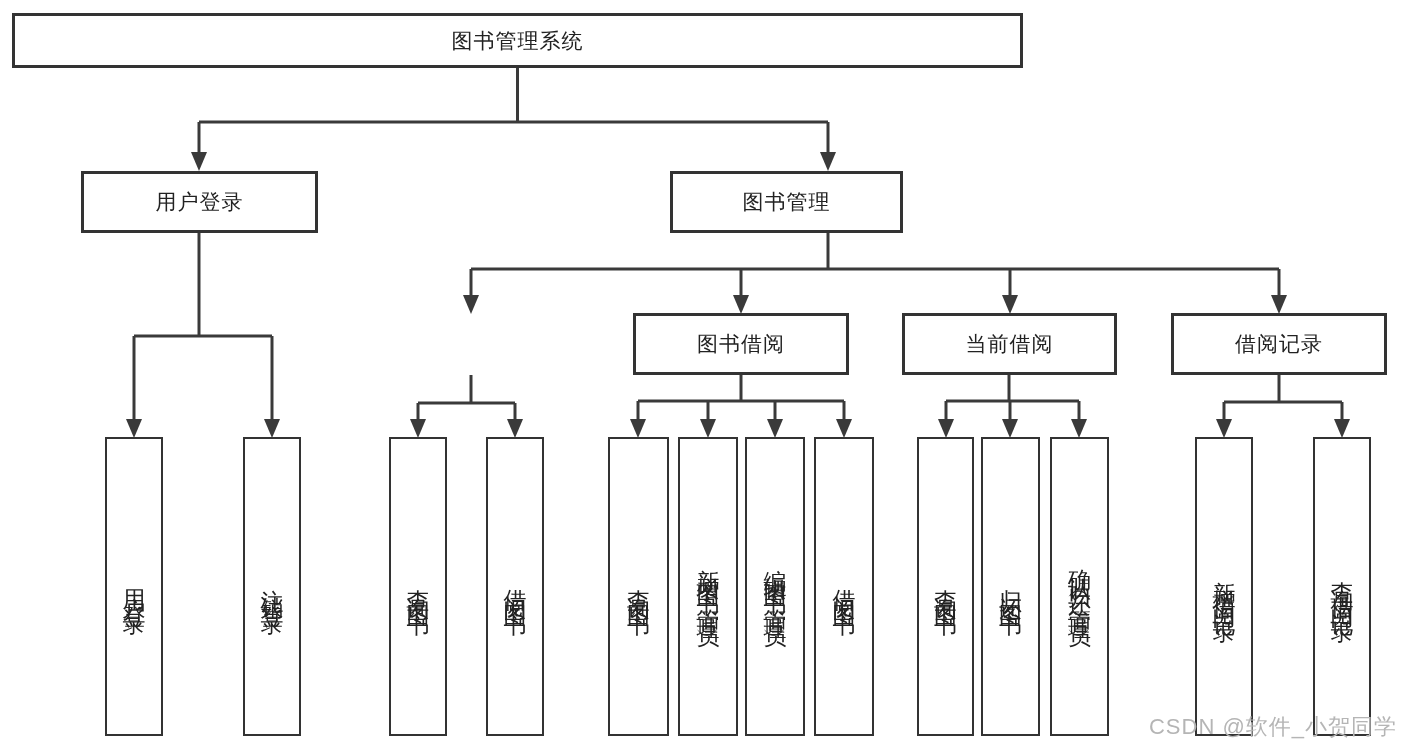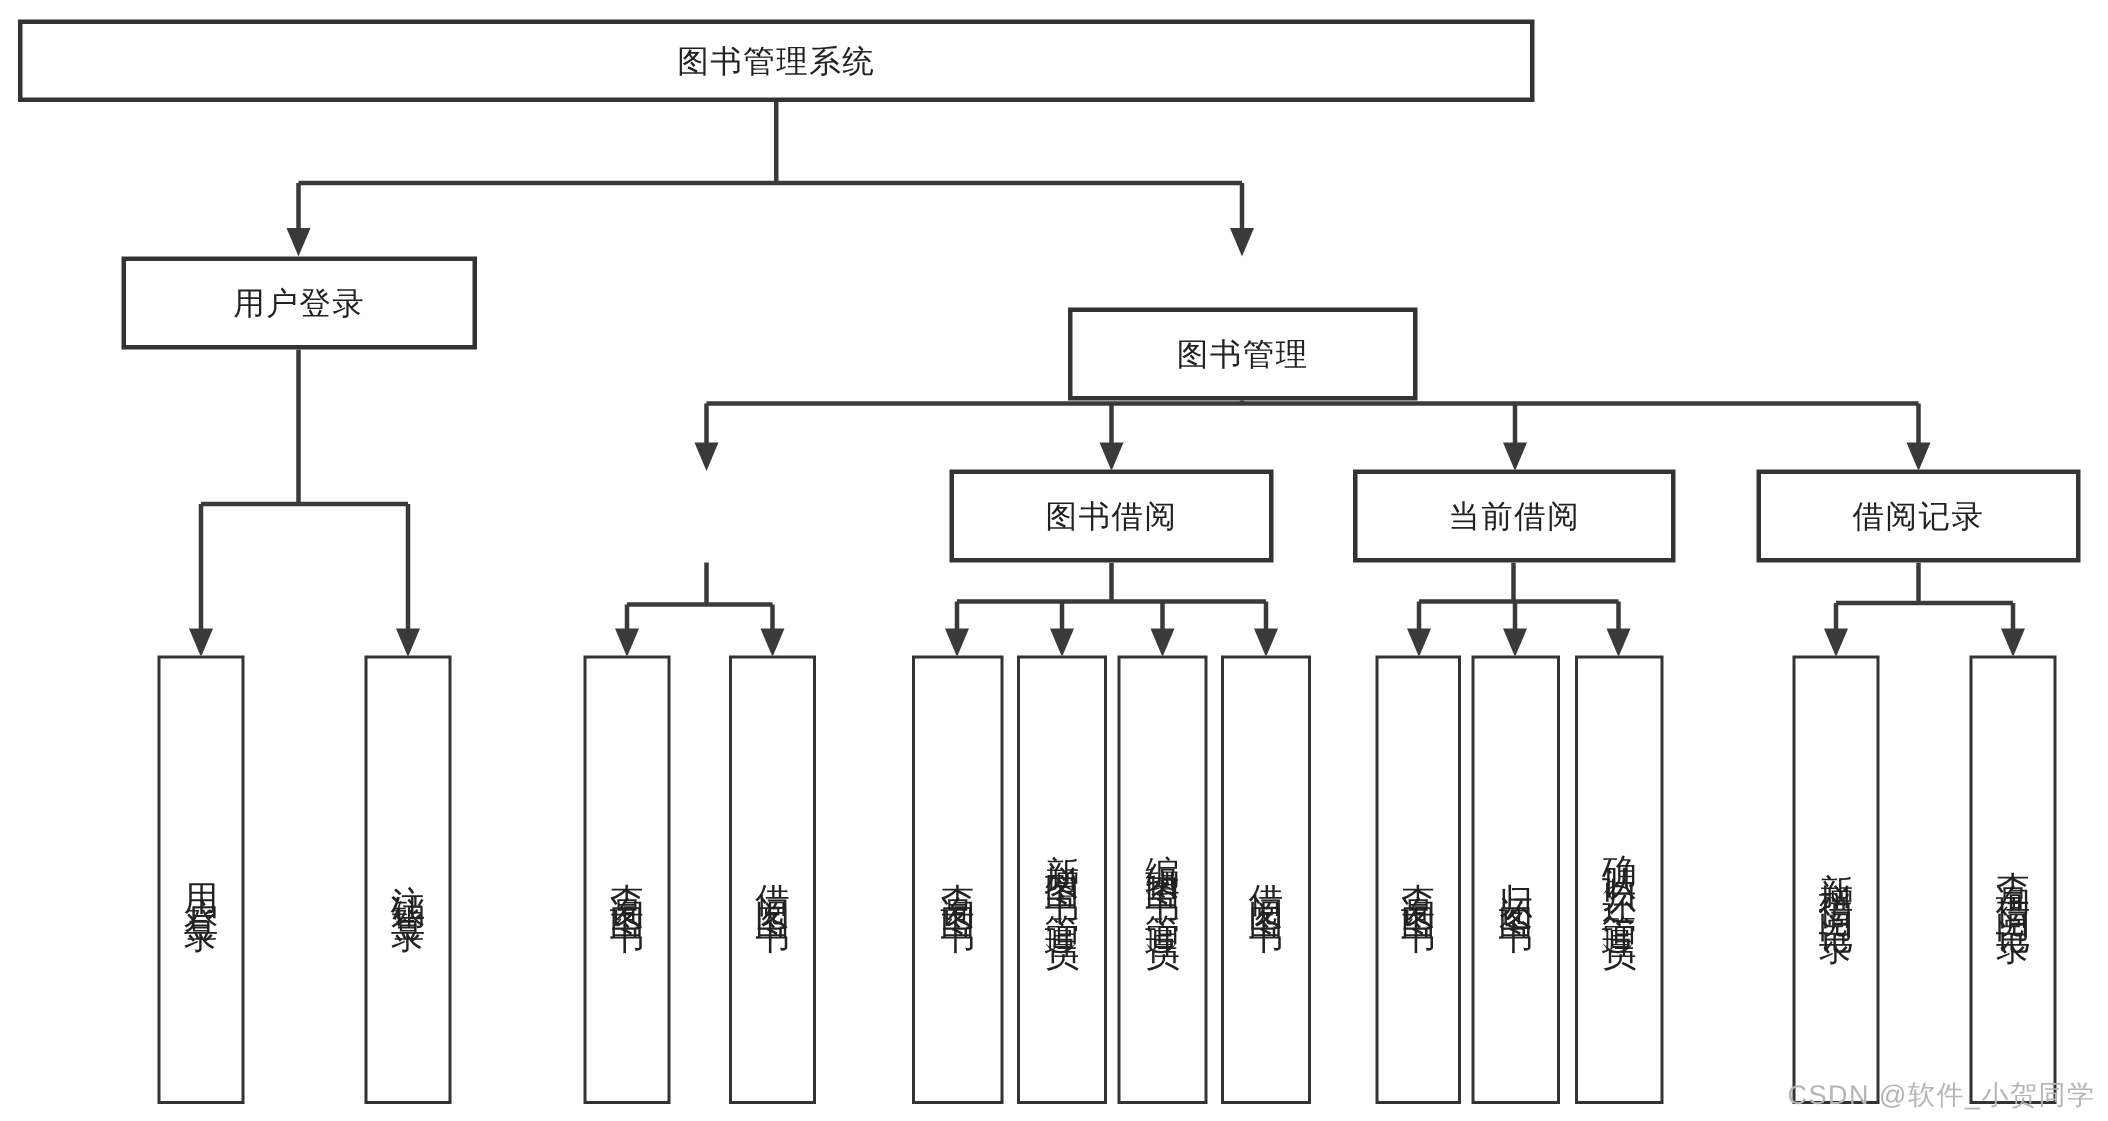--- a/index.html
+++ b/index.html
@@ -44,21 +44,21 @@
     font-size: 23px;
     letter-spacing: 8px;
     color: #222222;
     line-height: 1;
     white-space: nowrap;
   }
   
   .n-root  { left: 12px;  top: 13px;  width: 1011px; height: 55px; }
   
   .n-login { left: 81px;  top: 171px; width: 237px; height: 62px; }
-  .n-mgmt  { left: 712px; top: 171px; width: 233px; height: 62px; margin-top: 34px; }
+  .n-mgmt  { left: 670px; top: 171px; width: 233px; height: 62px; }
   
   .n-recommend { left: 363px;  top: 313px; width: 216px; height: 62px; }
   .n-borrow    { left: 633px;  top: 313px; width: 216px; height: 62px; }
   .n-current   { left: 902px;  top: 313px; width: 215px; height: 62px; }
   .n-records   { left: 1171px; top: 313px; width: 216px; height: 62px; }
   
   .lf { top: 437px; height: 299px; width: 58px; }
   .n-u1 { left: 105px; }
   .n-u2 { left: 243px; }
   .n-r1 { left: 389px; }
@@ -70,21 +70,21 @@
   .n-c1 { left: 917px; width: 57px; }
   .n-c2 { left: 981px; width: 59px; }
   .n-c3 { left: 1050px; width: 59px; }
   .n-e1 { left: 1195px; }
   .n-e2 { left: 1313px; }
   #watermark {
     position: absolute;
     right: 8px;
     bottom: 5px;
     color: #b5b5b5;
-    font-size: 18px;
+    font-size: 22px;
     letter-spacing: 1px;
     z-index: 5;
   }
 </style>
 </head>
 <body>
 
 <div id="stage">
 
   <svg id="connectors" width="1405" height="747" viewBox="0 0 1405 747">

